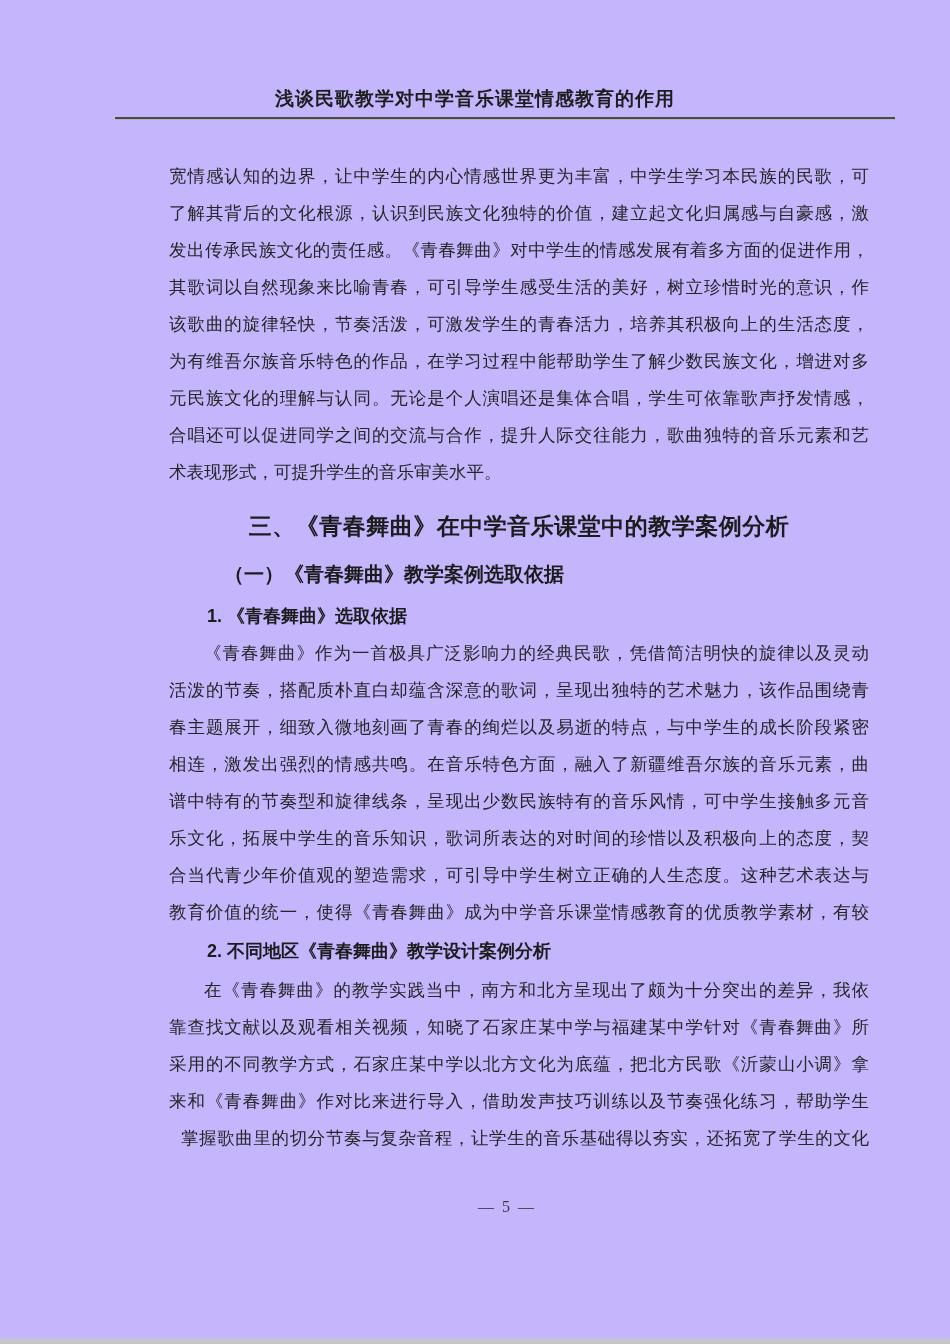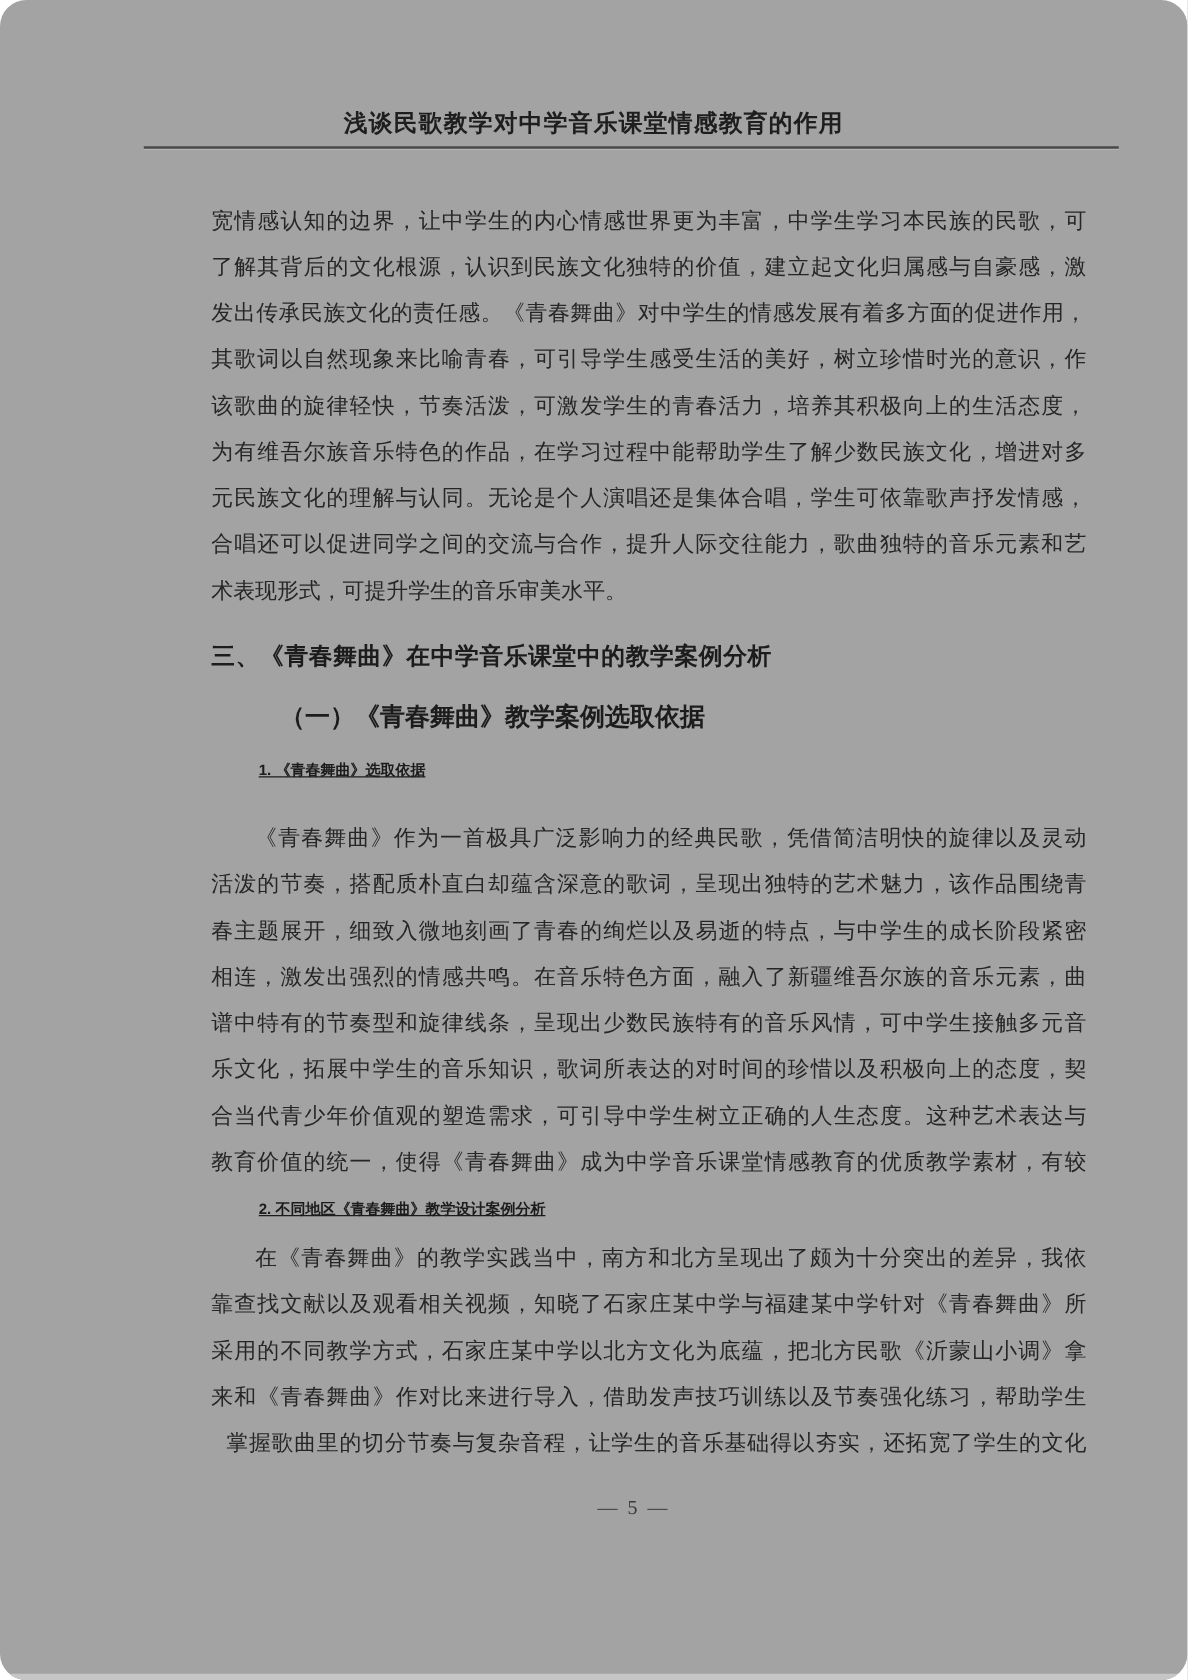--- a/index.html
+++ b/index.html
@@ -5,24 +5,23 @@
   * { margin: 0; padding: 0; box-sizing: border-box; }
   html, body { background: #ffffff; }
   body {
     width: 950px;
     font-family: "Liberation Serif", "DejaVu Serif", serif;
   }
   .page {
     position: relative;
     width: 950px;
     height: 1344px;
-    background: #a3a3a3;
+    background: #c4b5fd;
     overflow: hidden;
     color: #262626;
-    border-radius: 21px;
   }
   .running-head {
     position: absolute;
     top: 86px;
     left: 0;
     width: 100%;
     text-align: center;
     font-size: 19px;
     font-weight: 600;
     color: #1e1e1e;
@@ -50,47 +49,47 @@
     text-align: justify;
     text-align-last: justify;
   }
   .t-line.last-line { text-align-last: left; }
   .para.justify-last .t-line.last-line { text-align-last: justify; margin-left: 12px; }
   .para.indent-first .t-line.first-line { text-indent: 2em; }
 
   .section-heading {
     margin-top: 18px;
     font-family: "Liberation Sans", "DejaVu Sans", sans-serif;
-    font-size: 19px;
+    font-size: 23px;
     line-height: 34px;
     font-weight: 700;
+    text-align: center;
     color: #1c1c1c;
     letter-spacing: 0.5px;
   }
   .subsection-heading {
     margin-top: 16px;
     margin-left: 55px;
     font-family: "Liberation Sans", "DejaVu Sans", sans-serif;
     font-size: 20px;
     line-height: 30px;
     font-weight: 700;
     color: #1c1c1c;
   }
   .point-heading {
     margin-top: 14px;
     margin-left: 38px;
     font-family: "Liberation Sans", "DejaVu Sans", sans-serif;
-    font-size: 12px;
+    font-size: 18px;
     line-height: 26px;
     font-weight: 700;
     color: #1c1c1c;
-    text-decoration: underline;
   }
   .point-heading.second { margin-top: 6px; }
-  .para.p2 { margin-top: 23px; }
+  .para.p2 { margin-top: 7px; font-family: Liberation Mono, monospace; }
   .para.p3 { margin-top: 8px; }
 
   .footer {
     position: absolute;
     top: 1198px;
     left: 0;
     width: 100%;
     text-align: center;
   }
   .footer span {

